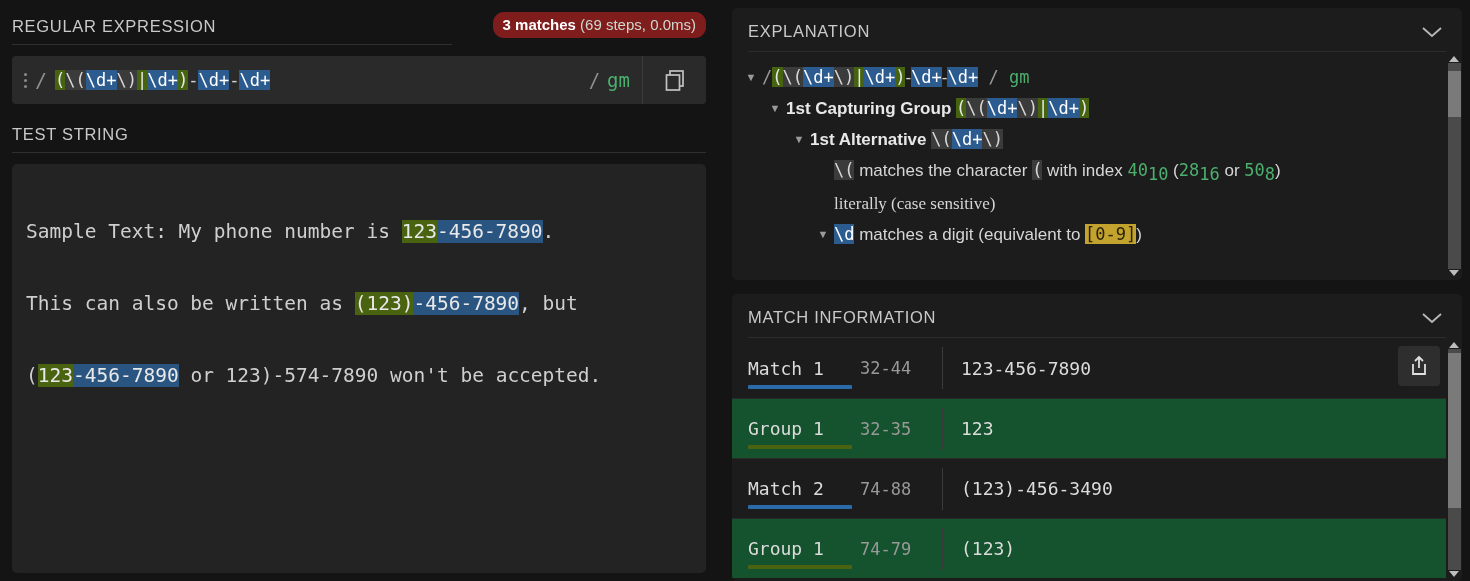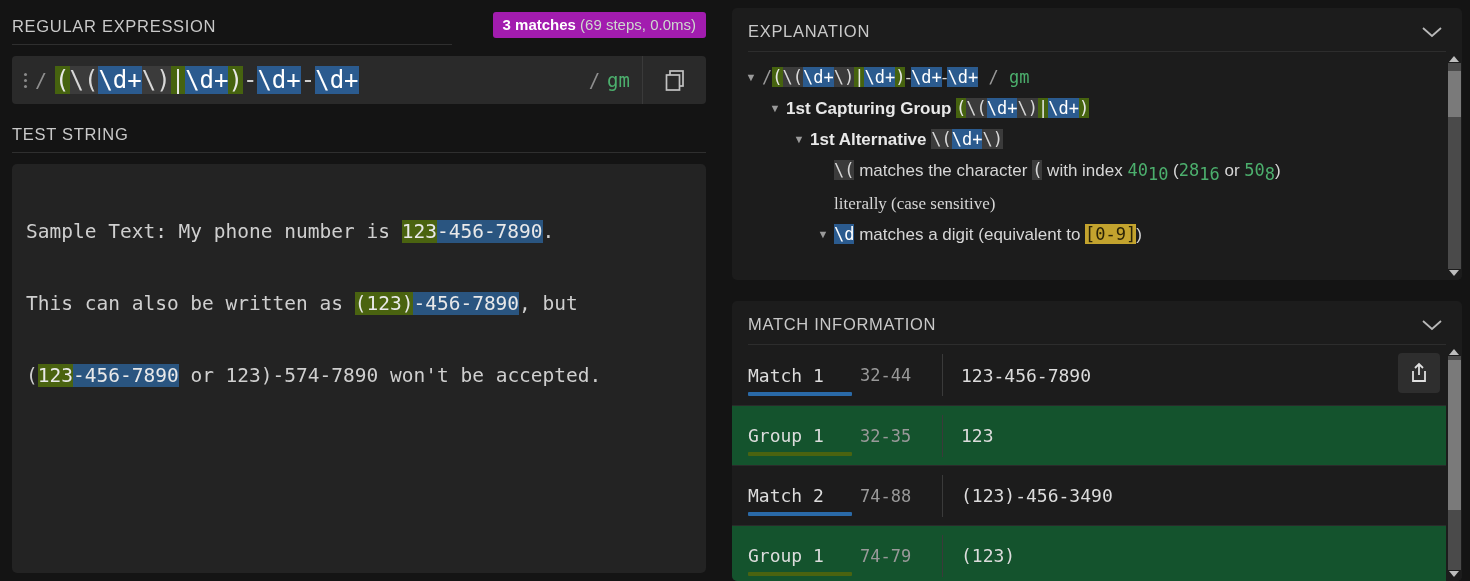--- a/index.html
+++ b/index.html
@@ -18,36 +18,36 @@
     display: flex; align-items: center; justify-content: space-between;
     height: 32px;
   }
   .sec-title {
     font-size: 16.5px; letter-spacing: .7px; color: #c9c9c9; font-weight: 400;
     text-transform: uppercase;
   }
   .hr { height: 1px; background: #2f2f2f; margin-top: 2px; }
 
   .badge {
-    background: #a21caf; color: #dfe7df; border-radius: 3px;
+    background: #7f1d1d; color: #dfe7df; border-radius: 11px;
     padding: 5px 10px 6px 10px; font-size: 15px; line-height: 1; white-space: nowrap;
     margin-bottom: 3px;
   }
   .badge b { font-weight: 700; color: #ffffff; }
   .badge span { color: #cfd8cf; }
 
   .regex-box {
     margin-top: 11px; height: 48px; background: #2a2a2a;
     border-radius: 4px; display: flex; align-items: stretch; overflow: hidden;
   }
   .regex-main { flex: 1; display: flex; align-items: center; padding: 0 8px 0 10px; min-width: 0; }
   .kebab { display: flex; flex-direction: column; gap: 3px; padding: 0 8px 0 2px; }
   .kebab i { width: 3px; height: 3px; border-radius: 50%; background: #8a8a8a; display: block; }
   .slash { color: #8f8f8f; font-family: "DejaVu Sans Mono", monospace; font-size: 20px; padding: 0 8px 0 0; }
-  .rx { font-family: "DejaVu Sans Mono", monospace; font-size: 24px; white-space: pre; line-height: 1; }
+  .rx { font-family: "DejaVu Sans Mono", monospace; font-size: 17px; white-space: pre; line-height: 1; }
   .rx .g  { background: #46630f; color: #e8e8e8; }
   .rx .b  { background: #2b5b8f; color: #ffffff; }
   .rx .n  { background: #3b3b3b; color: #d8d8d8; }
   .rx .p  { color: #cfcfcf; }
   .flags { display: flex; align-items: center; padding: 0 12px 0 6px; font-family: "DejaVu Sans Mono", monospace; font-size: 19px; }
   .flags .fs { color: #8f8f8f; padding-right: 7px; }
   .flags .fv { color: #4caf6d; }
   .copy-cell {
     width: 64px; border-left: 1px solid #3a3a3a; display: flex;
     align-items: center; justify-content: center;
@@ -59,21 +59,21 @@
     flex: 1; padding: 14px 14px 0 14px; overflow: hidden;
   }
   .ts-line {
     font-family: "DejaVu Sans Mono", monospace; font-size: 19.5px;
     color: #cfcfcf; line-height: 36px; white-space: pre; margin-top: 36px;
   }
   .ts-line .hg { background: #4a6310; color: #e9e9e9; }
   .ts-line .hb { background: #2a5580; color: #e9e9e9; }
 
   
-  .right { width: 752px; padding: 8px 8px 0 14px; display: flex; flex-direction: column; gap: 21px; }
+  .right { width: 752px; padding: 8px 8px 0 14px; display: flex; flex-direction: column; gap: 14px; }
   .panel { background: #1c1c1c; border-radius: 5px; display: flex; flex-direction: column; overflow: hidden; }
   .p-exp { height: 272px; }
   .p-match { flex: 1; }
   .p-head {
     display: flex; align-items: center; justify-content: space-between;
     padding: 14px 18px 10px 16px;
   }
   .p-head .t { font-size: 16.5px; letter-spacing: .7px; color: #c9c9c9; text-transform: uppercase; }
   .p-hr { height: 1px; background: #2d2d2d; margin: 0 16px; }
 

